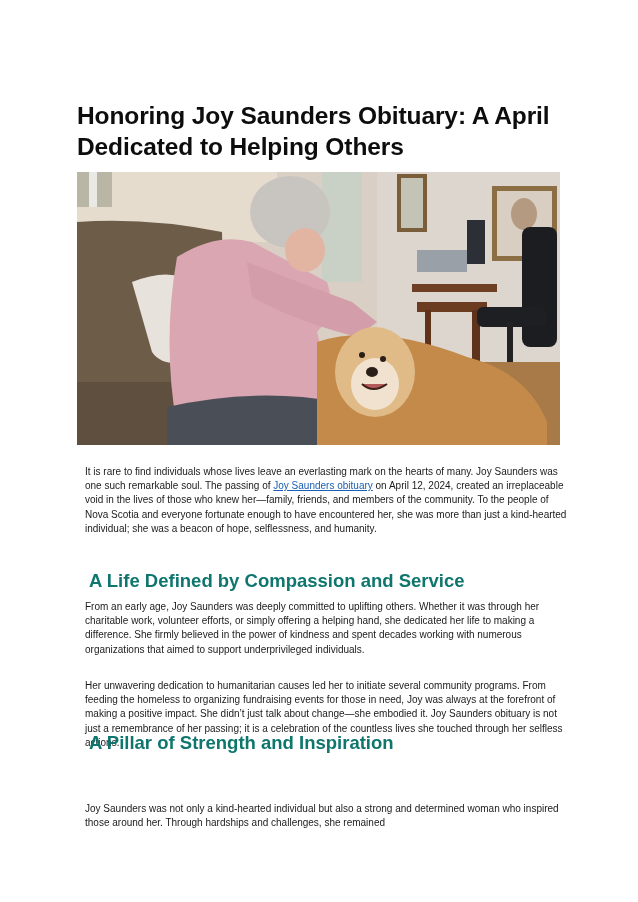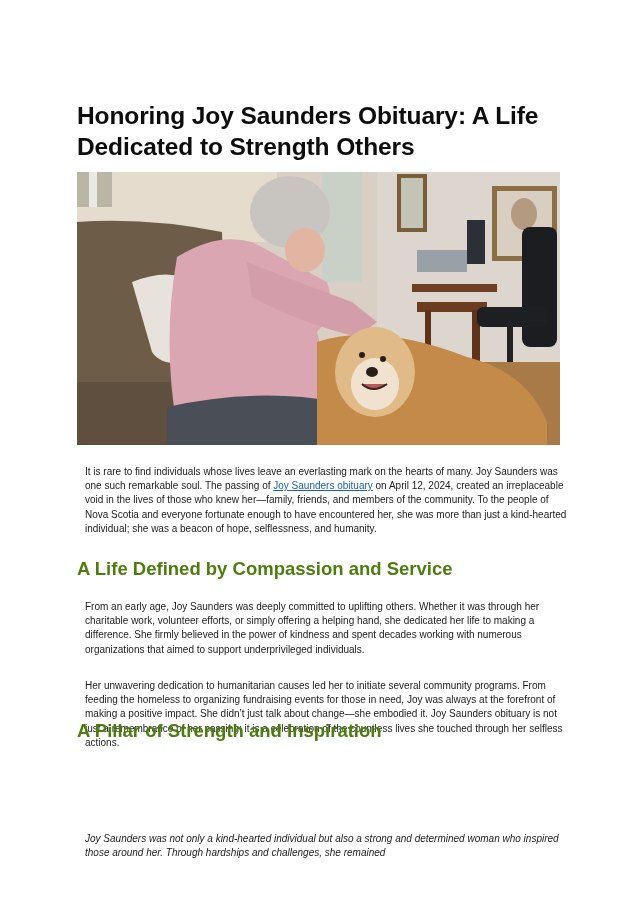--- a/index.html
+++ b/index.html
@@ -53,33 +53,33 @@
       color: #1a1a1a;
     }
     .para a {
       color: #1a5fb4;
       text-decoration: underline;
     }
     .h2 {
       position: absolute;
       left: 0;
       width: 484px;
-      margin: 0;
+      margin: 12px;
       font-size: 18.5px;
       font-weight: bold;
       line-height: 22px;
-      color: #4d7c0f;
+      color: #0f766e;
     }
   </style>
 </head>
 <body>
 
 <div class="page">
 
-  <h1 class="title">Honoring Joy Saunders Obituary: A Life Dedicated to Strength Others</h1>
+  <h1 class="title">Honoring Joy Saunders Obituary: A April Dedicated to Helping Others</h1>
 
   <div class="hero" role="img" aria-label="Elderly woman in a pink sweater sitting on a couch petting a smiling golden retriever in a living room">
     <svg width="483" height="273" viewBox="0 0 483 273" xmlns="http://www.w3.org/2000/svg">
 
       <rect x="0" y="0" width="483" height="273" fill="#d9cfc4"></rect>
       <rect x="0" y="0" width="200" height="70" fill="#e6dccd"></rect>
       <rect x="300" y="0" width="183" height="200" fill="#dcd6cf"></rect>
 
       <rect x="0" y="0" width="35" height="35" fill="#b9b6a5"></rect>
       <rect x="12" y="0" width="8" height="35" fill="#e9eae6"></rect>
@@ -136,15 +136,15 @@
   <p class="para" style="top: 457px;"><span>It is rare to find individuals whose lives leave an everlasting mark on the hearts of many. Joy Saunders was one such remarkable soul. The passing of </span><a href="#">Joy Saunders obituary</a><span> on April 12, 2024, created an irreplaceable void in the lives of those who knew her—family, friends, and members of the community. To the people of Nova Scotia and everyone fortunate enough to have encountered her, she was more than just a kind-hearted individual; she was a beacon of hope, selflessness, and humanity.</span></p>
 
   <h2 class="h2" style="top: 558px;">A Life Defined by Compassion and Service</h2>
 
   <p class="para" style="top: 592px;">From an early age, Joy Saunders was deeply committed to uplifting others. Whether it was through her charitable work, volunteer efforts, or simply offering a helping hand, she dedicated her life to making a difference. She firmly believed in the power of kindness and spent decades working with numerous organizations that aimed to support underprivileged individuals.</p>
 
   <p class="para" style="top: 671px;">Her unwavering dedication to humanitarian causes led her to initiate several community programs. From feeding the homeless to organizing fundraising events for those in need, Joy was always at the forefront of making a positive impact. She didn’t just talk about change—she embodied it. Joy Saunders obituary is not just a remembrance of her passing; it is a celebration of the countless lives she touched through her selfless actions.</p>
 
   <h2 class="h2" style="top: 720px;">A Pillar of Strength and Inspiration</h2>
 
-  <p class="para" style="top: 824px; font-style: italic;">Joy Saunders was not only a kind-hearted individual but also a strong and determined woman who inspired those around her. Through hardships and challenges, she remained</p>
+  <p class="para" style="top: 794px;">Joy Saunders was not only a kind-hearted individual but also a strong and determined woman who inspired those around her. Through hardships and challenges, she remained</p>
 
 </div>
 
 </body></html>

